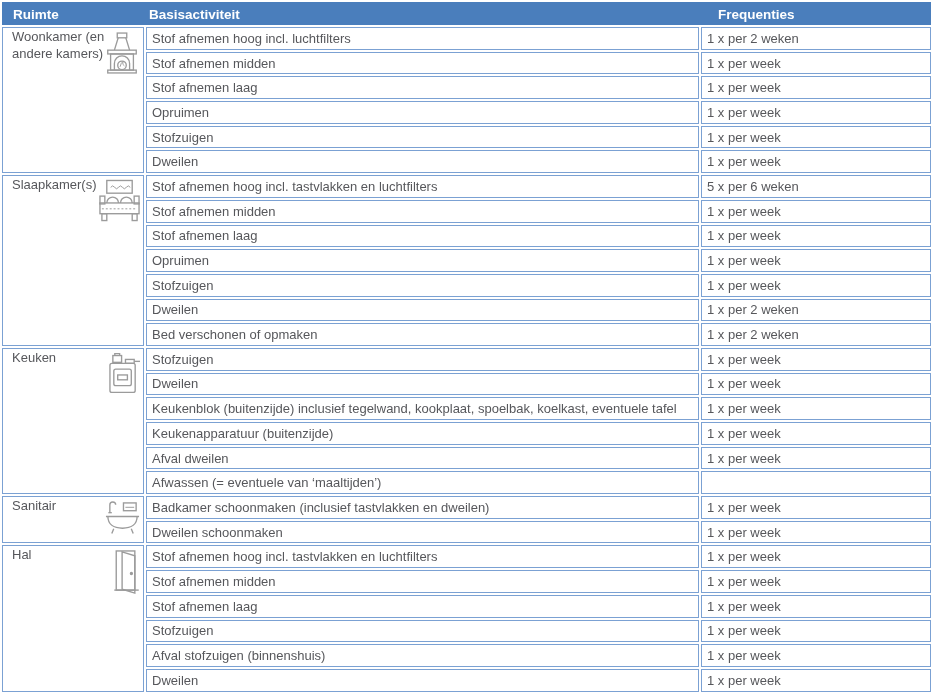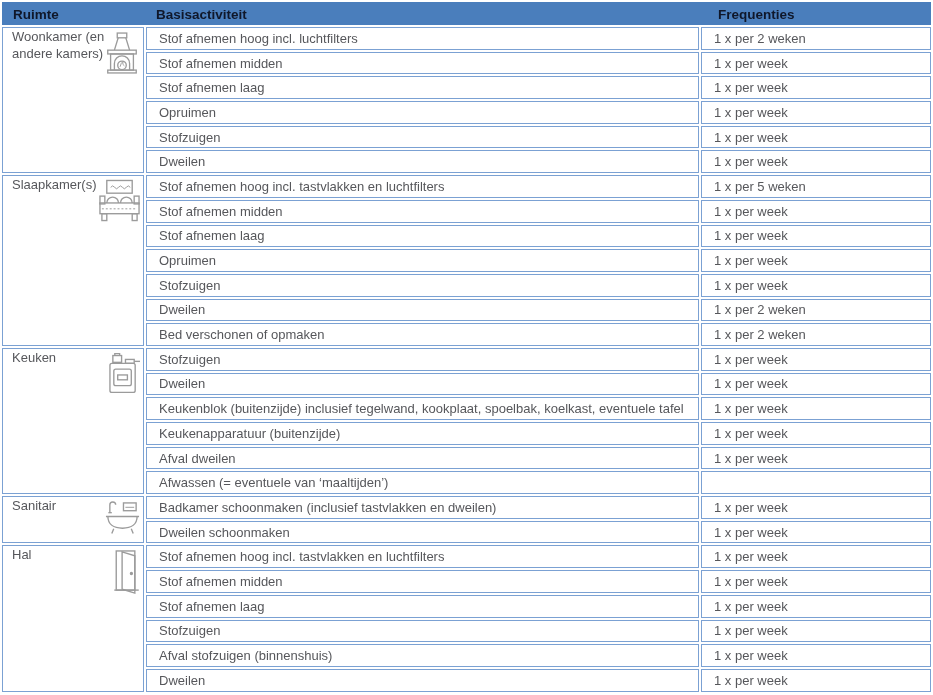--- a/index.html
+++ b/index.html
@@ -18,30 +18,30 @@
   th.header-cell{
     background:var(--header-bg);
     border:1px solid var(--header-bg);
     box-sizing:border-box;
     height:23px;
     position:relative;
     padding:0;
   }
   .header-label{
     position:absolute;top:50%;transform:translateY(-50%);
-    color:#0f172a;font-size:13.5px;font-weight:600;white-space:nowrap;
+    color:#ffffff;font-size:13.5px;font-weight:600;white-space:nowrap;
   }
   .hl-ruimte{left:10px}
-  .hl-basis{left:153px}
+  .hl-basis{left:146px}
   .hl-freq{left:715px}
   td{
     border:1px solid var(--border);
     box-sizing:border-box;
     height:22.7px;
-    padding:0 12px;
+    padding:0 5px;
     font-size:13px;
     color:var(--body-text);
     vertical-align:middle;
     white-space:nowrap;
     overflow:hidden;
   }
   td.room-cell{
     vertical-align:top;
     position:relative;
     padding:0 8px 0 9px;
@@ -117,21 +117,21 @@
     <rect x="2" y="17" width="5" height="8"></rect>
     <rect x="37" y="17" width="5" height="8"></rect>
     <rect x="2" y="24" width="40" height="11"></rect>
     <path d="M9 24 a6 6 0 0 1 12 0"></path>
     <path d="M23 24 a6 6 0 0 1 12 0"></path>
     <path d="M4 30 H40" stroke-dasharray="2 2" stroke-width="1"></path>
     <rect x="4" y="35" width="5" height="7"></rect>
     <rect x="35" y="35" width="5" height="7"></rect>
   </svg></td>
           <td>Stof afnemen hoog incl. tastvlakken en luchtfilters</td>
-          <td>1 x per 5 weken</td>
+          <td>5 x per 6 weken</td>
         </tr>
         <tr>
           <td>Stof afnemen midden</td>
           <td>1 x per week</td>
         </tr>
         <tr>
           <td>Stof afnemen laag</td>
           <td>1 x per week</td>
         </tr>
         <tr>

